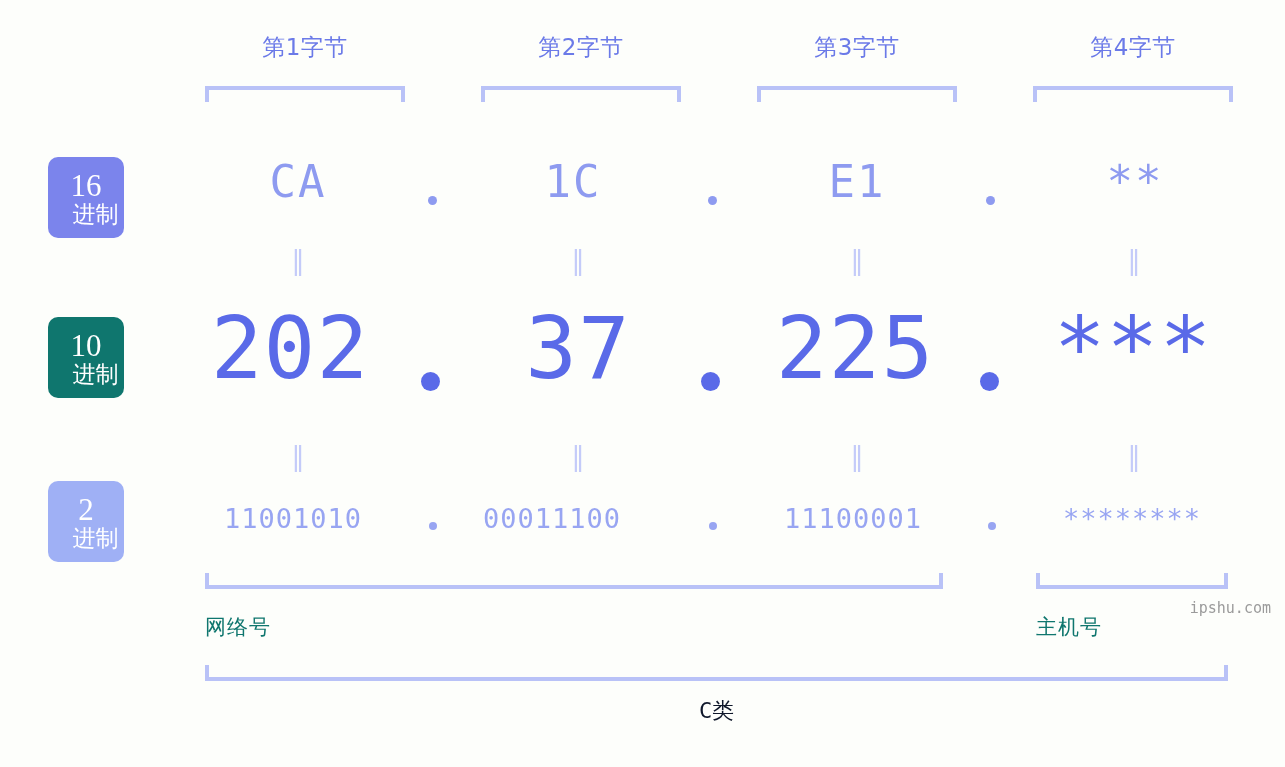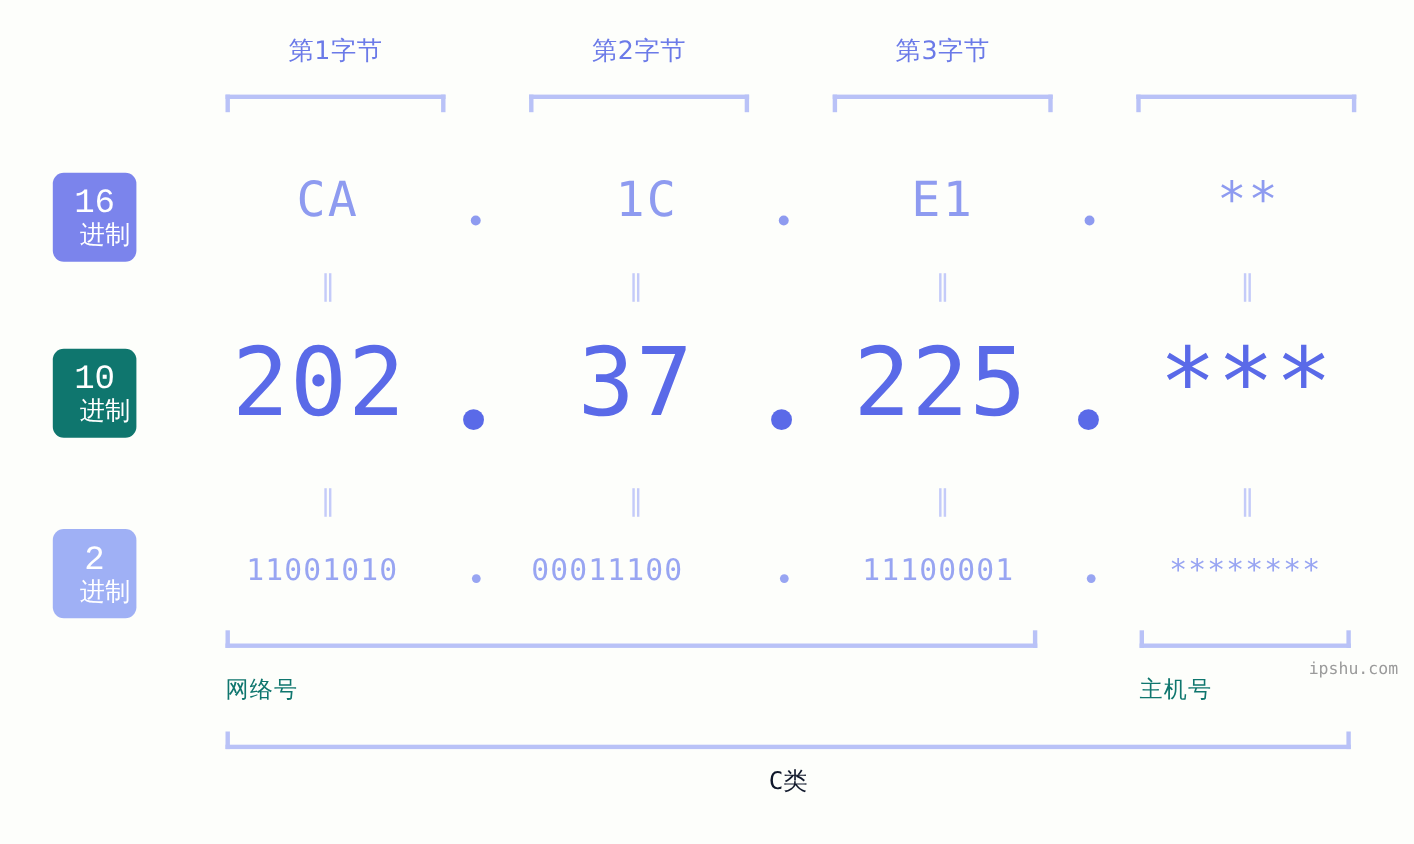--- a/index.html
+++ b/index.html
@@ -52,21 +52,21 @@
     border-radius: 10px;
     color: #ffffff;
     display: flex;
     flex-direction: column;
     align-items: center;
     justify-content: center;
     line-height: 1;
   }
   .badge .num {
     font-size: 31px;
-    font-family: Liberation Mono, monospace;
+    font-family: Liberation Serif, serif;
     font-weight: 400;
     margin-bottom: 2px;
   }
   .badge .sub {
     font-size: 23px;
     font-family: "DejaVu Sans", sans-serif;
     margin-left: 19px;
   }
   .badge-hex  { top: 157px; background: #7b84ec; }
   .badge-dec  { top: 317px; background: #0f766e; }
@@ -175,20 +175,21 @@
   }
 </style>
 </head>
 <body>
 
 <div class="stage">
 
   <div class="byte-label" style="left:205px;">第1字节</div>
   <div class="byte-label" style="left:481px;">第2字节</div>
   <div class="byte-label" style="left:757px;">第3字节</div>
+  <div class="byte-label" style="left:1033px;">第4字节</div>
 
   <div class="top-bracket" style="left:205px;"></div>
   <div class="top-bracket" style="left:481px;"></div>
   <div class="top-bracket" style="left:757px;"></div>
   <div class="top-bracket" style="left:1033px;"></div>
 
   <div class="badge badge-hex">
     <span class="num">16</span>
     <span class="sub">进制</span>
   </div>
@@ -196,21 +197,21 @@
     <span class="num">10</span>
     <span class="sub">进制</span>
   </div>
   <div class="badge badge-bin">
     <span class="num">2</span>
     <span class="sub">进制</span>
   </div>
 
   <div class="row-hex">
     <div class="cell" style="left:198px;">CA</div>
-    <div class="cell" style="left:488px;">1C</div>
+    <div class="cell" style="left:473px;">1C</div>
     <div class="cell" style="left:757px;">E1</div>
     <div class="cell" style="left:1035px;">**</div>
     <div class="dot dot-hex" style="left:428px;"></div>
     <div class="dot dot-hex" style="left:708px;"></div>
     <div class="dot dot-hex" style="left:986px;"></div>
   </div>
 
   <div class="eq eq-top" style="left:199px;">‖</div>
   <div class="eq eq-top" style="left:479px;">‖</div>
   <div class="eq eq-top" style="left:758px;">‖</div>

